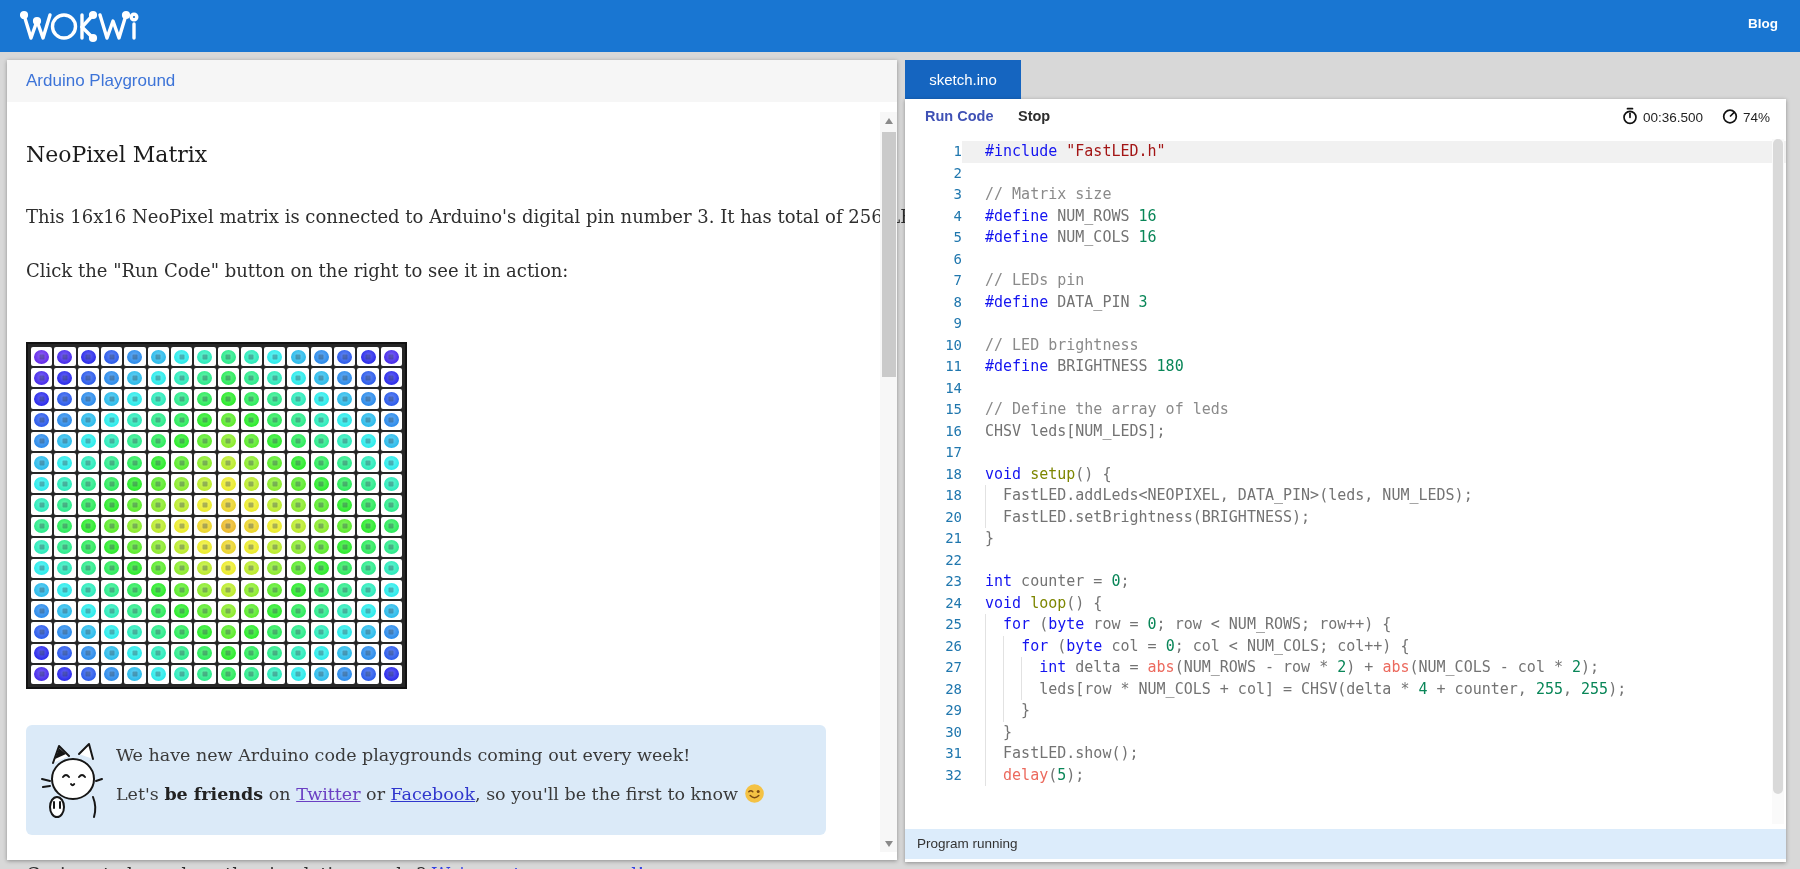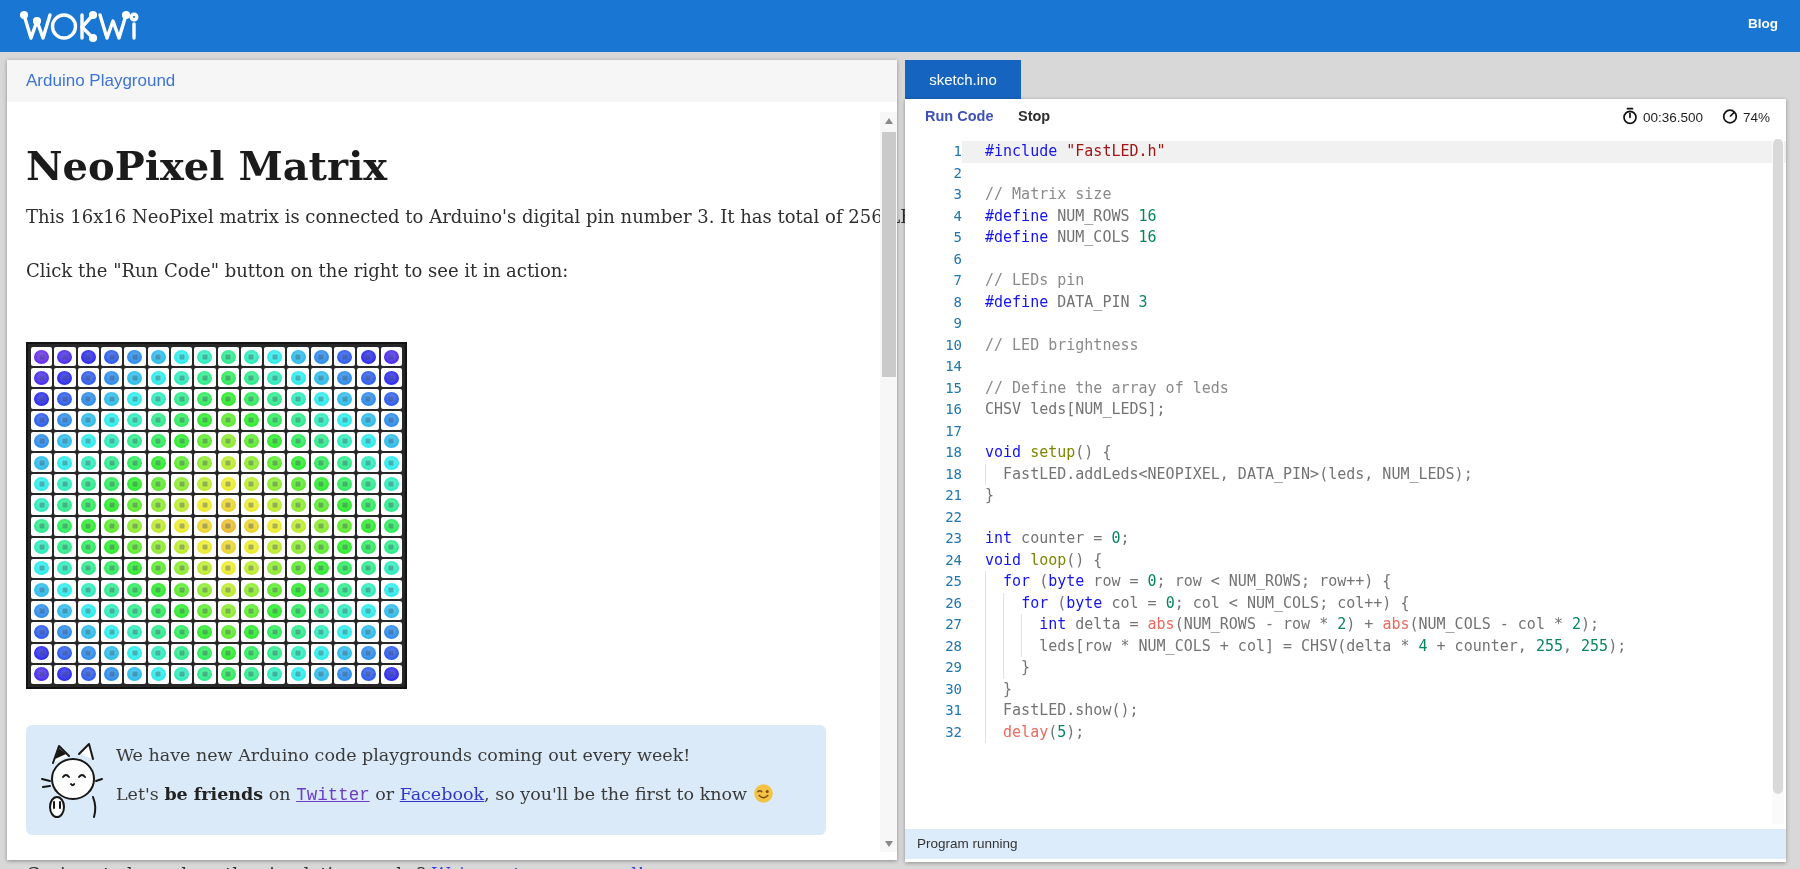--- a/index.html
+++ b/index.html
@@ -11,21 +11,21 @@
   #logo { position:absolute; left:20px; top:8px; cursor:pointer; }
   #blog { position:absolute; right:22px; top:16px; color:#fff; font-size:13.5px; font-weight:bold; cursor:pointer; }
 
   
   #leftpanel { position:absolute; left:7px; top:60px; width:890px; height:800px;
                background:#fff; box-shadow:0 1px 4px rgba(0,0,0,.35); }
   #crumbbar { position:absolute; left:0; top:0; width:100%; height:42px; background:#f6f6f6; }
   #crumb { position:absolute; left:19px; top:11px; font-size:17px; color:#3d74d8; cursor:pointer; }
   #doc { position:absolute; left:0; top:42px; right:17px; bottom:0;
          font-family:"DejaVu Serif", serif; color:#2e2e2e; }
-  #doc h1 { position:absolute; left:19px; top:40px; font-size:40px; color:#1b1b1b; font-weight:bold; }
+  #doc h1 { position:absolute; left:19px; top:40px; font-size:22px; color:#1b1b1b; font-weight:normal; }
   .para { position:absolute; left:19px; font-size:18px; color:#2e2e2e; white-space:nowrap; }
   #p1 { top:104px; }
   #p2 { top:158px; }
 
   
   #matrix { position:absolute; left:19px; top:240px; width:381px; height:347px;
             background:#272727; border:2px solid #131313; padding:3px;
             display:grid; grid-template-columns:repeat(16,1fr); grid-template-rows:repeat(16,1fr); gap:2px; }
   .led-cell { background:#fff; border-radius:2px; display:flex; align-items:center; justify-content:center; position:relative; }
   .led { width:15px; height:14px; border-radius:50%; position:relative; }
@@ -34,21 +34,21 @@
 
   
   #infobox { position:absolute; left:19px; top:623px; width:800px; height:110px;
              background:#dbeaf8; border-radius:6px; }
   #cat { position:absolute; left:12px; top:16px; }
   .info-line { position:absolute; left:90px; font-size:17.5px; color:#3a3a3a; white-space:nowrap; }
   #il1 { top:20px; }
   #il2 { top:58px; }
   #il2 b { color:#222; }
   .plink { text-decoration:underline; cursor:pointer; }
-  #twitter { color:#6a3fc3;font-family:Liberation Mono, monospace; }
+  #twitter { color:#6a3fc3; }
   #facebook { color:#2f36cd; }
   #wink { display:inline-block; vertical-align:-4px; }
 
   #footerline { position:absolute; left:19px; top:762px; font-size:18px; color:#2e2e2e; white-space:nowrap; }
   #footerlink { color:#3642e2; text-decoration:underline; cursor:pointer; }
 
   
   #lscroll { position:absolute; right:0; top:52px; width:17px; height:740px; background:#f7f7f7; }
   .sb-arrow { position:absolute; left:0; width:17px; height:17px; display:flex; align-items:center; justify-content:center; cursor:pointer; }
   .tri-up { width:0; height:0; border-left:4.5px solid transparent; border-right:4.5px solid transparent; border-bottom:6px solid #8a8a8a; }
@@ -1478,26 +1478,28 @@
         <div class="code-row hl"><span class="ln">1</span><span class="code"><span class="t-k">#include</span><span class="t-p"> </span><span class="t-s">"FastLED.h"</span></span></div>
         <div class="code-row"><span class="ln">2</span><span class="code"></span></div>
         <div class="code-row"><span class="ln">3</span><span class="code"><span class="t-c">// Matrix size</span></span></div>
         <div class="code-row"><span class="ln">4</span><span class="code"><span class="t-k">#define</span><span class="t-p"> NUM_ROWS </span><span class="t-n">16</span></span></div>
         <div class="code-row"><span class="ln">5</span><span class="code"><span class="t-k">#define</span><span class="t-p"> NUM_COLS </span><span class="t-n">16</span></span></div>
         <div class="code-row"><span class="ln">6</span><span class="code"></span></div>
         <div class="code-row"><span class="ln">7</span><span class="code"><span class="t-c">// LEDs pin</span></span></div>
         <div class="code-row"><span class="ln">8</span><span class="code"><span class="t-k">#define</span><span class="t-p"> DATA_PIN </span><span class="t-n">3</span></span></div>
         <div class="code-row"><span class="ln">9</span><span class="code"></span></div>
         <div class="code-row"><span class="ln">10</span><span class="code"><span class="t-c">// LED brightness</span></span></div>
+        <div class="code-row"><span class="ln">11</span><span class="code"><span class="t-k">#define</span><span class="t-p"> BRIGHTNESS </span><span class="t-n">180</span></span></div>
         <div class="code-row"><span class="ln">14</span><span class="code"></span></div>
         <div class="code-row"><span class="ln">15</span><span class="code"><span class="t-c">// Define the array of leds</span></span></div>
         <div class="code-row"><span class="ln">16</span><span class="code"><span class="t-p">CHSV leds[NUM_LEDS];</span></span></div>
         <div class="code-row"><span class="ln">17</span><span class="code"></span></div>
         <div class="code-row"><span class="ln">18</span><span class="code"><span class="t-k">void</span><span class="t-p"> </span><span class="t-f">setup</span><span class="t-p">() {</span></span></div>
         <div class="code-row"><span class="ln">18</span><span class="code"><span class="guide" style="left: 0px;"></span><span class="t-p">  FastLED.addLeds&lt;NEOPIXEL, DATA_PIN&gt;(leds, NUM_LEDS);</span></span></div>
+        <div class="code-row"><span class="ln">20</span><span class="code"><span class="guide" style="left: 0px;"></span><span class="t-p">  FastLED.setBrightness(BRIGHTNESS);</span></span></div>
         <div class="code-row"><span class="ln">21</span><span class="code"><span class="t-p">}</span></span></div>
         <div class="code-row"><span class="ln">22</span><span class="code"></span></div>
         <div class="code-row"><span class="ln">23</span><span class="code"><span class="t-k">int</span><span class="t-p"> counter = </span><span class="t-n">0</span><span class="t-p">;</span></span></div>
         <div class="code-row"><span class="ln">24</span><span class="code"><span class="t-k">void</span><span class="t-p"> </span><span class="t-f">loop</span><span class="t-p">() {</span></span></div>
         <div class="code-row"><span class="ln">25</span><span class="code"><span class="guide" style="left: 0px;"></span><span class="t-p">  </span><span class="t-k">for</span><span class="t-p"> (</span><span class="t-k">byte</span><span class="t-p"> row = </span><span class="t-n">0</span><span class="t-p">; row &lt; NUM_ROWS; row++) {</span></span></div>
         <div class="code-row"><span class="ln">26</span><span class="code"><span class="guide" style="left: 0px;"></span><span class="guide" style="left: 18px;"></span><span class="t-p">    </span><span class="t-k">for</span><span class="t-p"> (</span><span class="t-k">byte</span><span class="t-p"> col = </span><span class="t-n">0</span><span class="t-p">; col &lt; NUM_COLS; col++) {</span></span></div>
         <div class="code-row"><span class="ln">27</span><span class="code"><span class="guide" style="left: 0px;"></span><span class="guide" style="left: 18px;"></span><span class="guide" style="left: 36px;"></span><span class="t-p">      </span><span class="t-k">int</span><span class="t-p"> delta = </span><span class="t-a">abs</span><span class="t-p">(NUM_ROWS - row * </span><span class="t-n">2</span><span class="t-p">) + </span><span class="t-a">abs</span><span class="t-p">(NUM_COLS - col * </span><span class="t-n">2</span><span class="t-p">);</span></span></div>
         <div class="code-row"><span class="ln">28</span><span class="code"><span class="guide" style="left: 0px;"></span><span class="guide" style="left: 18px;"></span><span class="guide" style="left: 36px;"></span><span class="t-p">      leds[row * NUM_COLS + col] = CHSV(delta * </span><span class="t-n">4</span><span class="t-p"> + counter, </span><span class="t-n">255</span><span class="t-p">, </span><span class="t-n">255</span><span class="t-p">);</span></span></div>
         <div class="code-row"><span class="ln">29</span><span class="code"><span class="guide" style="left: 0px;"></span><span class="guide" style="left: 18px;"></span><span class="t-p">    }</span></span></div>
         <div class="code-row"><span class="ln">30</span><span class="code"><span class="guide" style="left: 0px;"></span><span class="t-p">  }</span></span></div>

